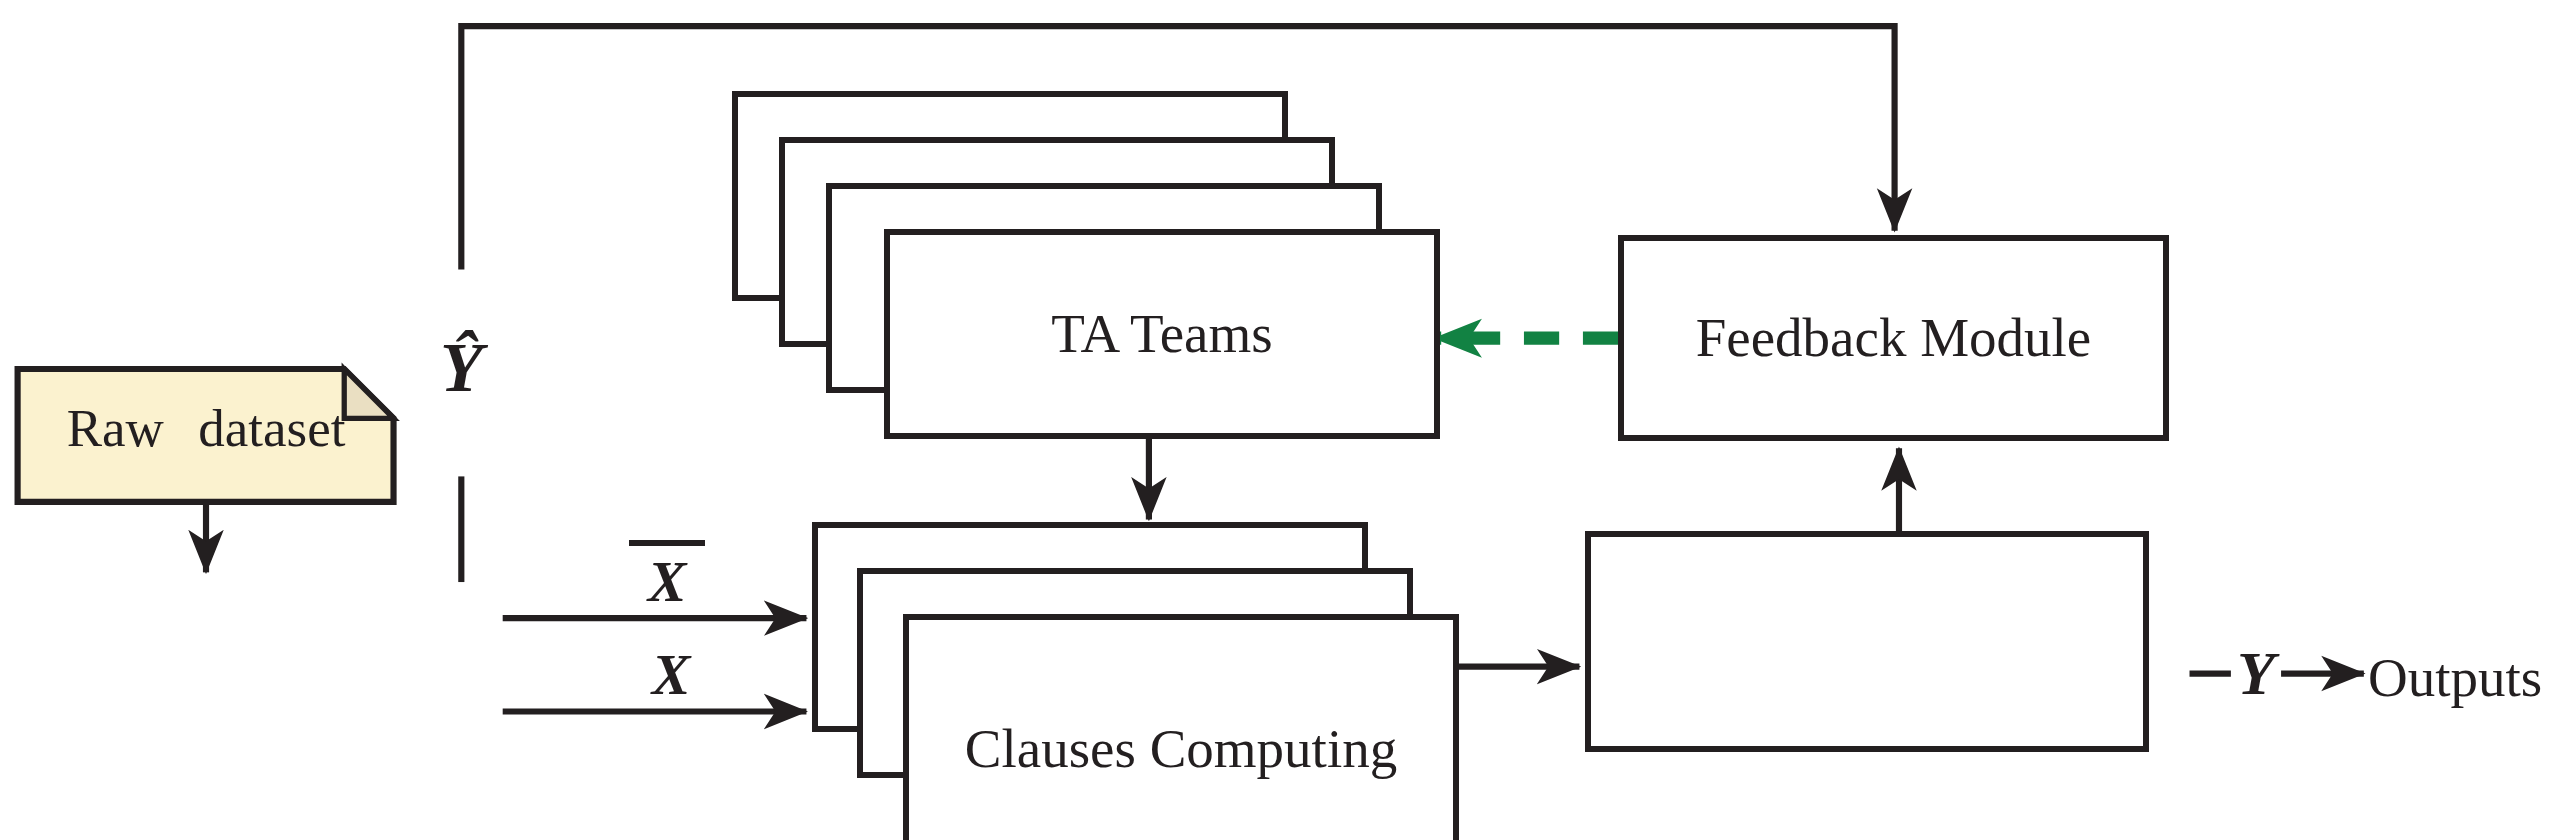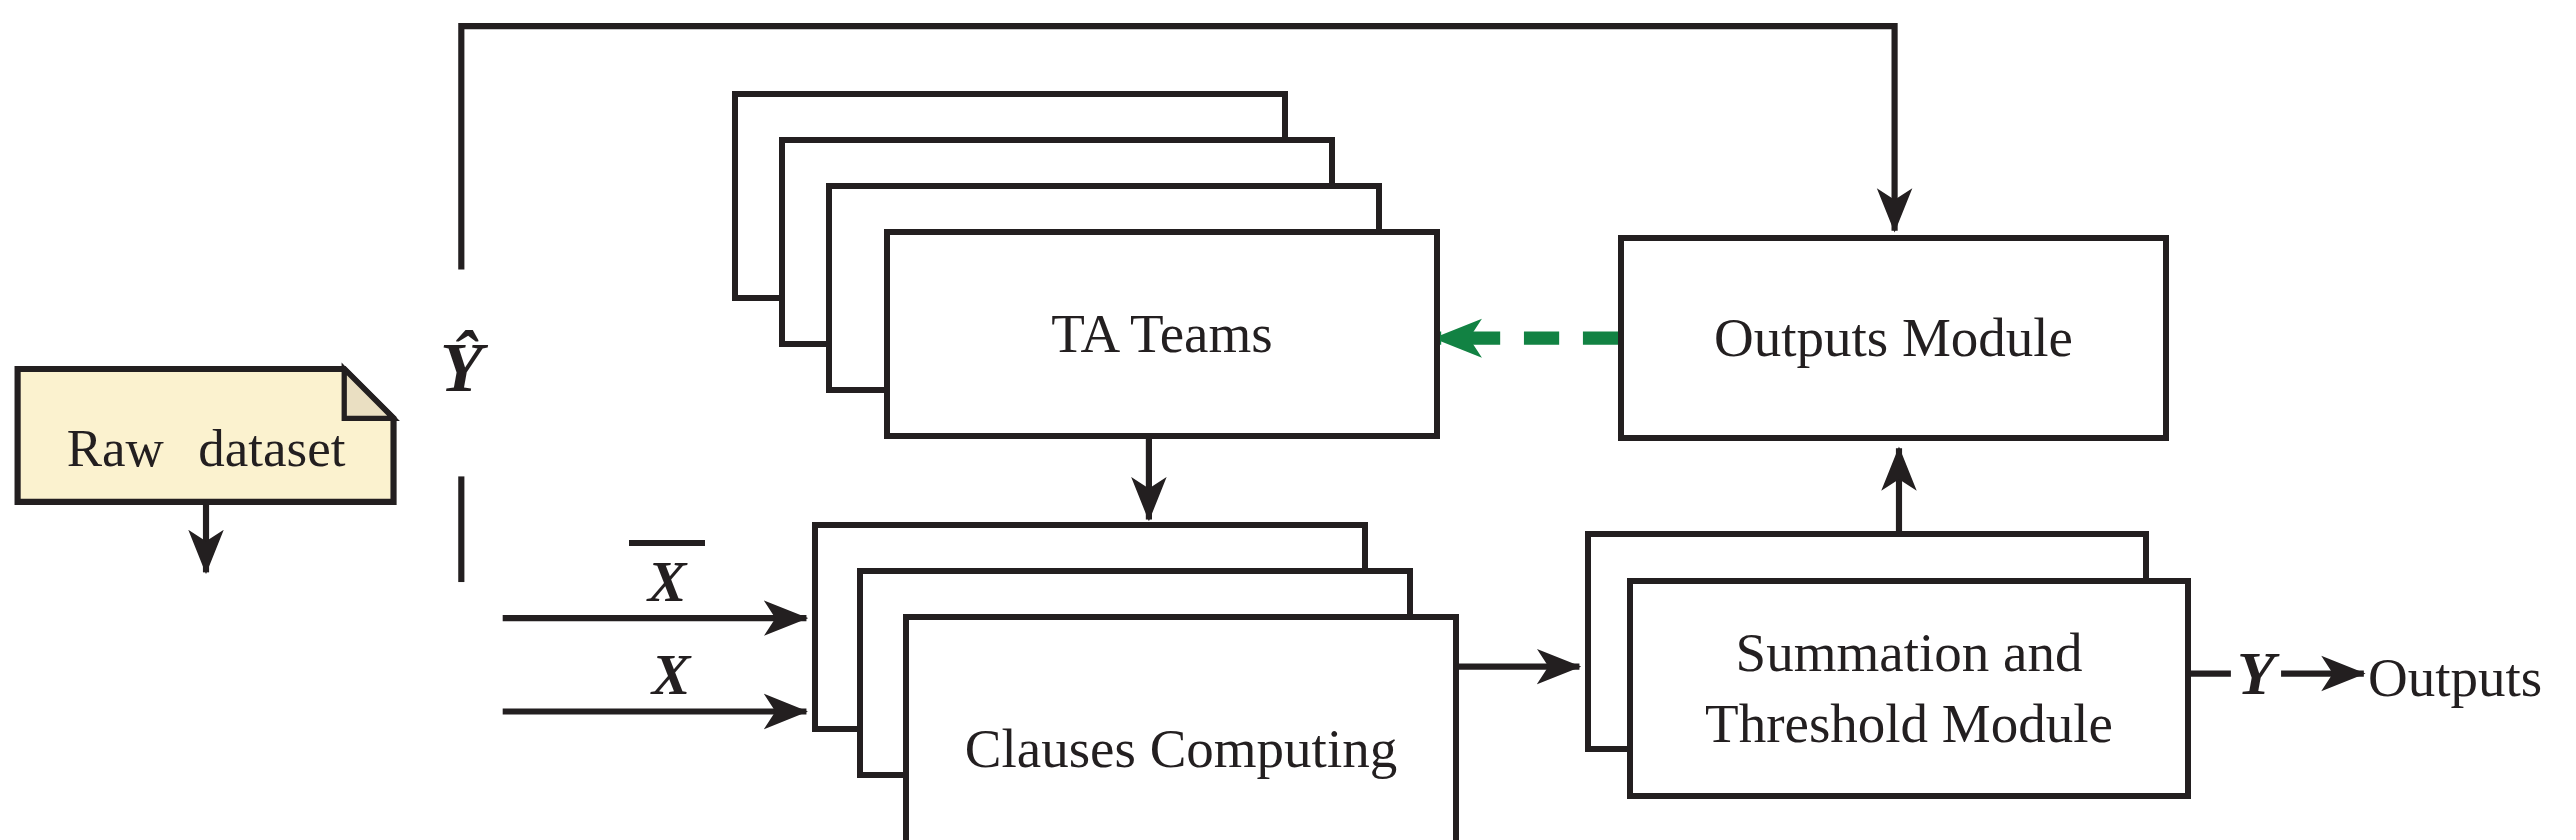--- a/index.html
+++ b/index.html
@@ -73,48 +73,42 @@
     <path class="ln" d="M2487,765 L2534,765"></path>
 
     <path class="ln" d="M2591,765 L2685,765" marker-end="url(#ah)"></path>
 
     <path class="ln-green" d="M1838,384 L1630,384" marker-end="url(#ahg)"></path>
 
     <polygon class="note-body" points="20,419 391,419 447,475 447,570 20,570"></polygon>
     <polygon class="note-fold" points="391,419 447,475 391,475"></polygon>
   </svg>
 
-  <div class="plain-label note-label" style="left:17.6px;top:381px;width:377px;height:133px;">Raw dataset</div>
+  <div class="plain-label note-label" style="left:17.6px;top:361px;width:377px;height:133px;">Raw dataset</div>
 
 
   <div class="box" style="left:732px;top:91px;width:556px;height:210px;"></div>
   <div class="box" style="left:779px;top:137px;width:556px;height:210px;"></div>
   <div class="box" style="left:826px;top:183px;width:556px;height:210px;"></div>
   <div class="box" style="left:872px;top:229px;width:556px;height:210px;margin-left:12px;">
     <span>TA Teams</span>
   </div>
 
   <div class="box" style="left:812px;top:522px;width:556px;height:210px;"></div>
   <div class="box" style="left:857px;top:568px;width:556px;height:210px;"></div>
   <div class="box two-line" style="left:903px;top:614px;width:556px;height:270px;">
     <div>
       <span>Clauses Computing</span>
     </div>
   </div>
 
   <div class="box" style="left:1585px;top:531px;width:564px;height:221px;"></div>
-  <div class="box two-line" style="left:1627px;top:578px;width:564px;height:221px;">
-    <div>
-      <span>Summation and</span>
-      <span>Threshold Module</span>
-    </div>
-  </div>
 
   <div class="box" style="left:1618px;top:235px;width:551px;height:206px;">
-    <span>Outputs Module</span>
+    <span>Feedback Module</span>
   </div>
 
   <div class="plain-label math lbl-yhat" style="left:400px;top:328px;width:123px;height:79px;">Ŷ</div>
 
   <div class="xbar-wrap" style="left:629px;top:540px;">
     <div class="xbar-bar"></div>
     <span class="math lbl-xbar-glyph">X</span>
   </div>
 
   <div class="plain-label math lbl-x" style="left:618px;top:636px;width:106px;height:76px;">X</div>

